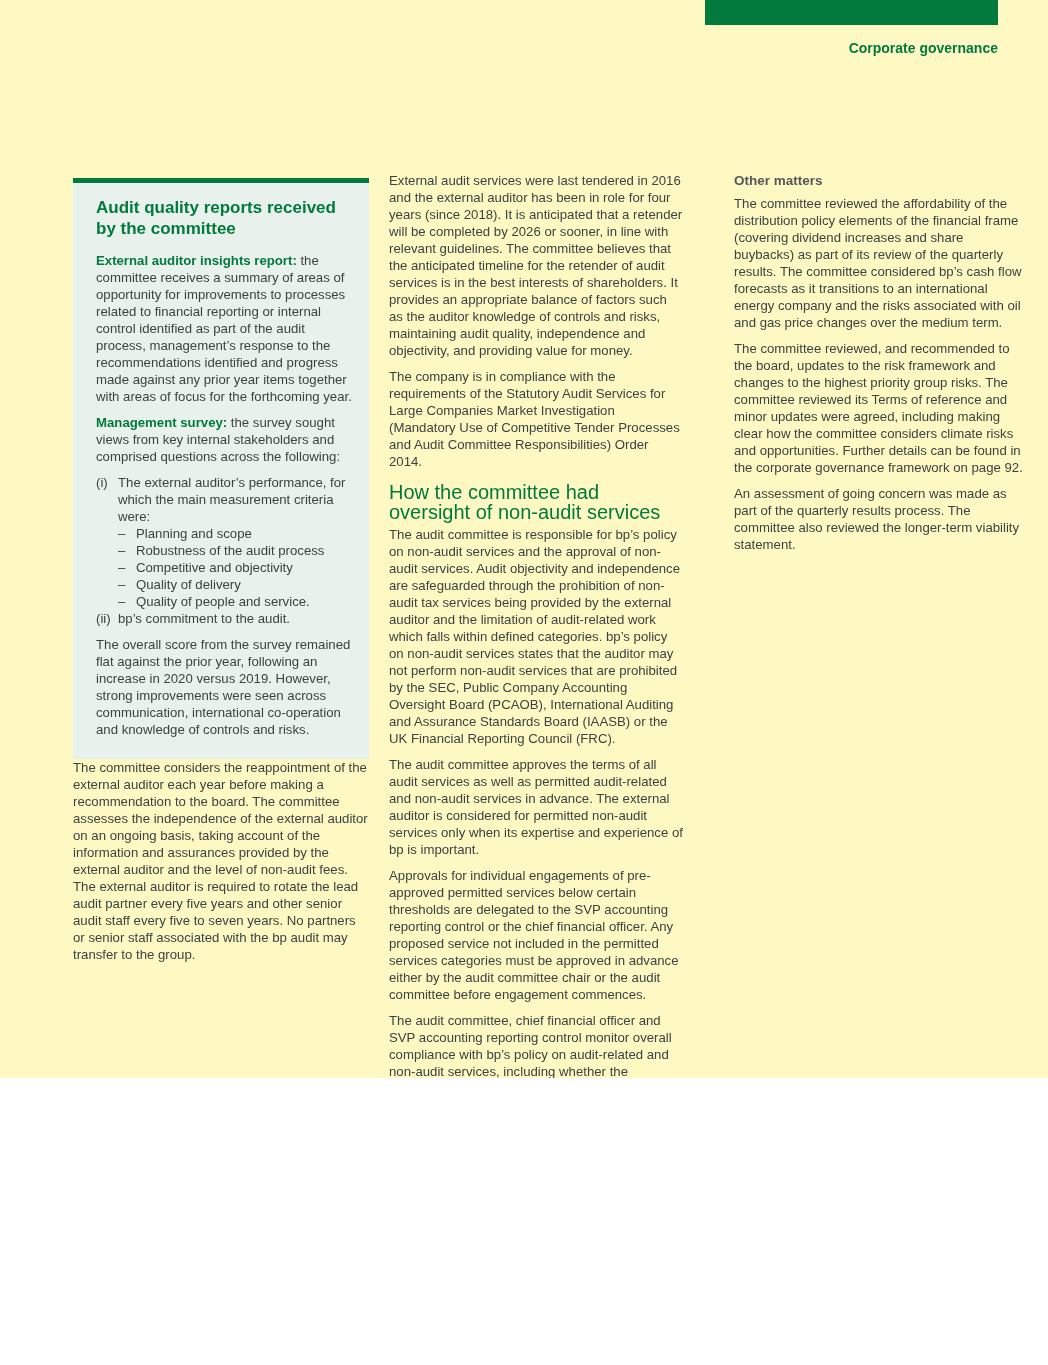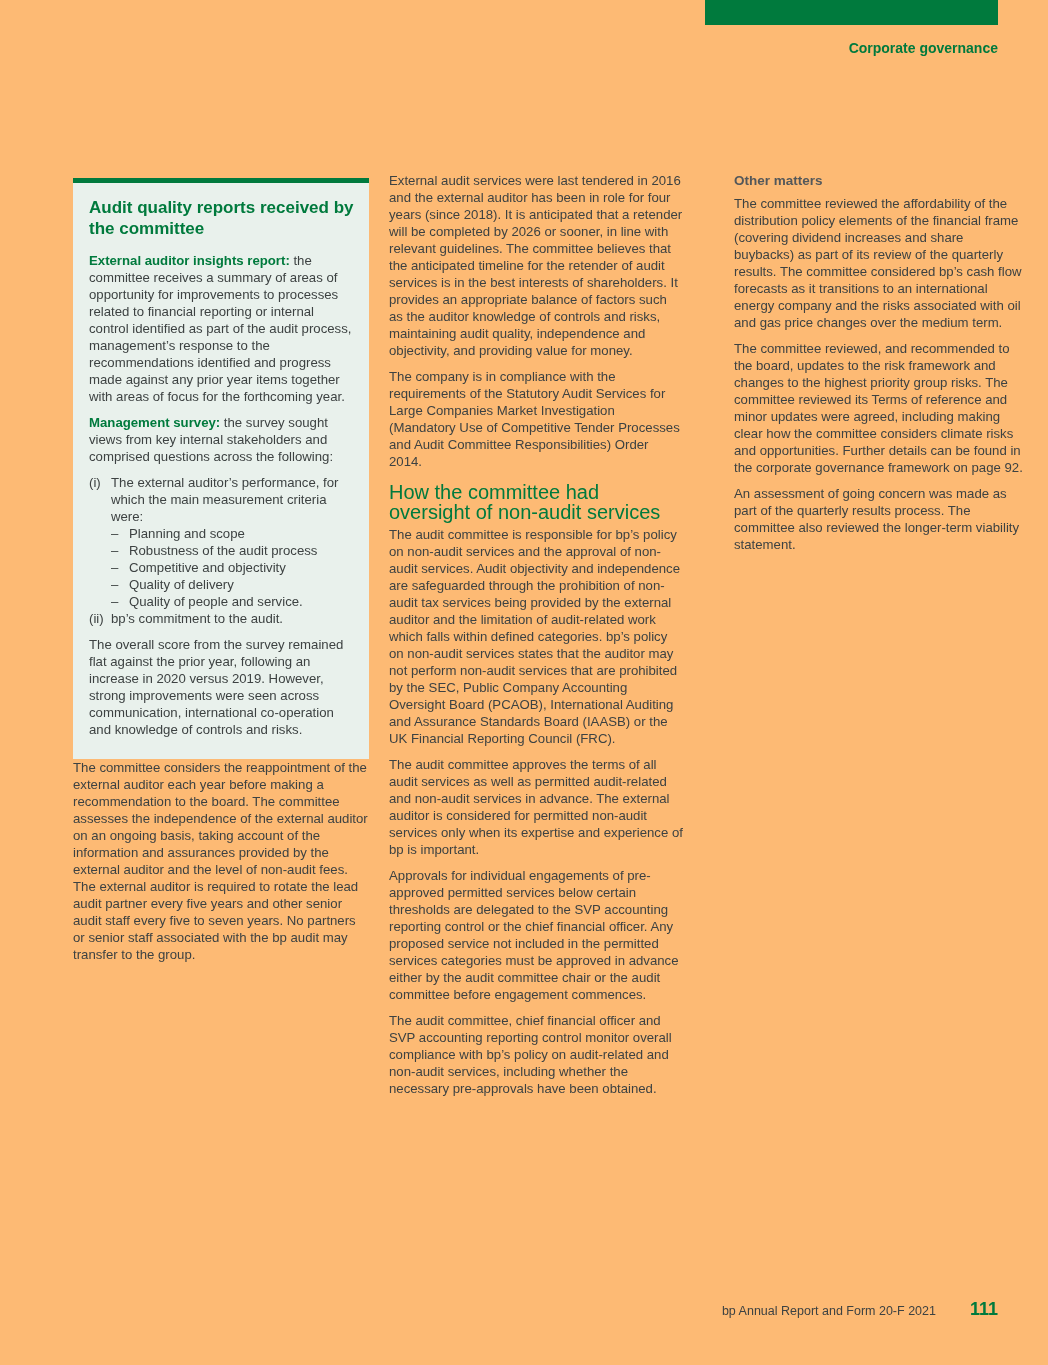--- a/index.html
+++ b/index.html
@@ -1,20 +1,20 @@
 <!DOCTYPE html>
 <html style="--green: #007a3d; --box_bg: #e9f1ec; --text: #3d4242; --heading_gray: #54585a;"><head>
 <meta charset="utf-8">
 <style>
   * { margin:0; padding:0; box-sizing:border-box; }
   html,body { background:#ffffff; }
   .page {
     position:relative;
-    width:1048px; height:1365px;
-    background:#fdba74;
+    width:1048px; height:1078px;
+    background:#fef9c3;
     font-family:"Liberation Sans","DejaVu Sans",sans-serif;
     color:var(--text,#3d4242);
     overflow:hidden;
   }
   .topbar {
     position:absolute; left:705px; top:0;
     width:293px; height:25px;
     background:var(--green,#007a3d);
   }
   .section-label {
@@ -26,21 +26,21 @@
     position:absolute; top:172px;
     font-size:13.2px; line-height:17px;
   }
   .col-left  { left:73px;  width:296px; }
   .col-mid   { left:389px; width:294px; }
   .col-right { left:734px; width:293px; }
   .col p { margin-bottom:9px; }
   .green-box {
     background:var(--box_bg,#e9f1ec);
     border-top:5px solid var(--green,#007a3d);
-    padding:14px 13px 12px 16px;
+    padding:14px 13px 12px 23px;
     margin-top:6px;
   }
   .green-box h2 {
     color:var(--green,#007a3d);
     font-size:17px; line-height:21px; font-weight:bold;
     margin-bottom:13px;
   }
   .lead { font-weight:bold; color:var(--green,#007a3d); }
   .list { margin-bottom:9px; }
   .li { display:flex; }

